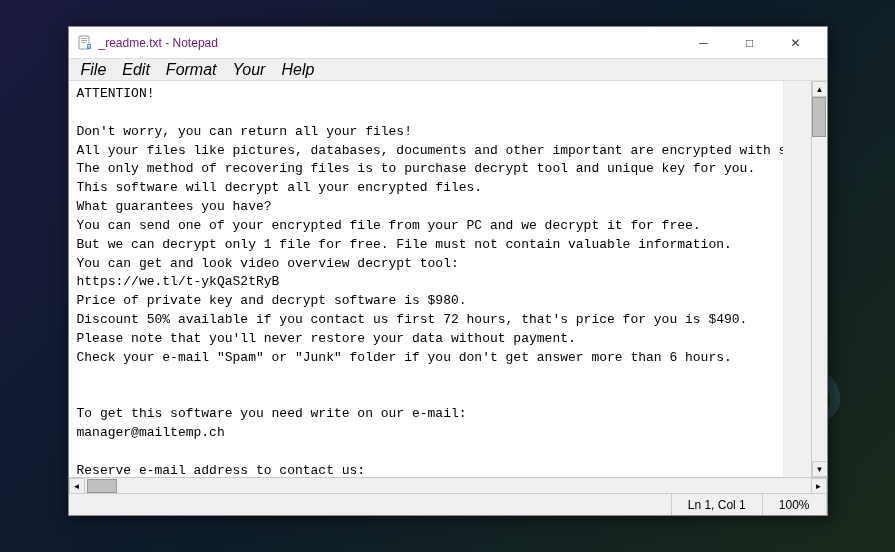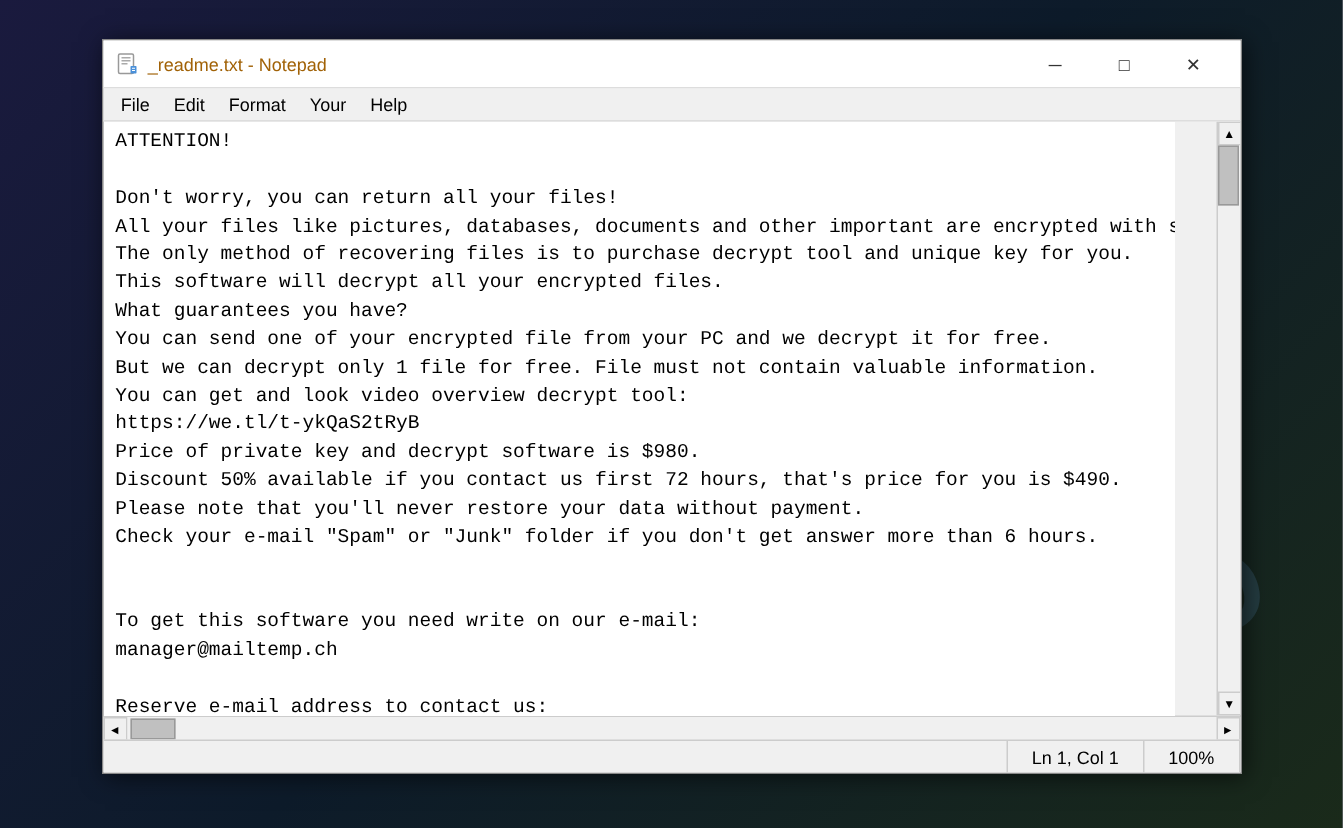--- a/index.html
+++ b/index.html
@@ -65,21 +65,21 @@
     .title-bar-icon {
       width: 16px;
       height: 16px;
       margin-right: 6px;
       flex-shrink: 0;
     }
     .title-bar-icon svg { width: 16px; height: 16px; }
     .title-bar-title {
       flex: 1;
       font-size: 12px;
-      color: #a16207;
+      color: #701a75;
     }
     .title-bar-controls {
       display: flex;
       gap: 0;
     }
     .title-bar-btn {
       width: 46px;
       height: 32px;
       border: none;
       background: transparent;
@@ -96,23 +96,24 @@
       background: #f0f0f0;
       height: 22px;
       display: flex;
       align-items: center;
       padding: 0 4px;
       border-bottom: 1px solid #ddd;
       flex-shrink: 0;
     }
     .menu-item {
       padding: 2px 8px;
-      font-size: 12px;
+      font-size: 16px;
       color: #000;
       cursor: pointer;
+      font-style: italic;
     }
 
     
     .content-wrapper {
       flex: 1;
       display: flex;
       overflow: hidden;
       gap: 28px;
     }
 

